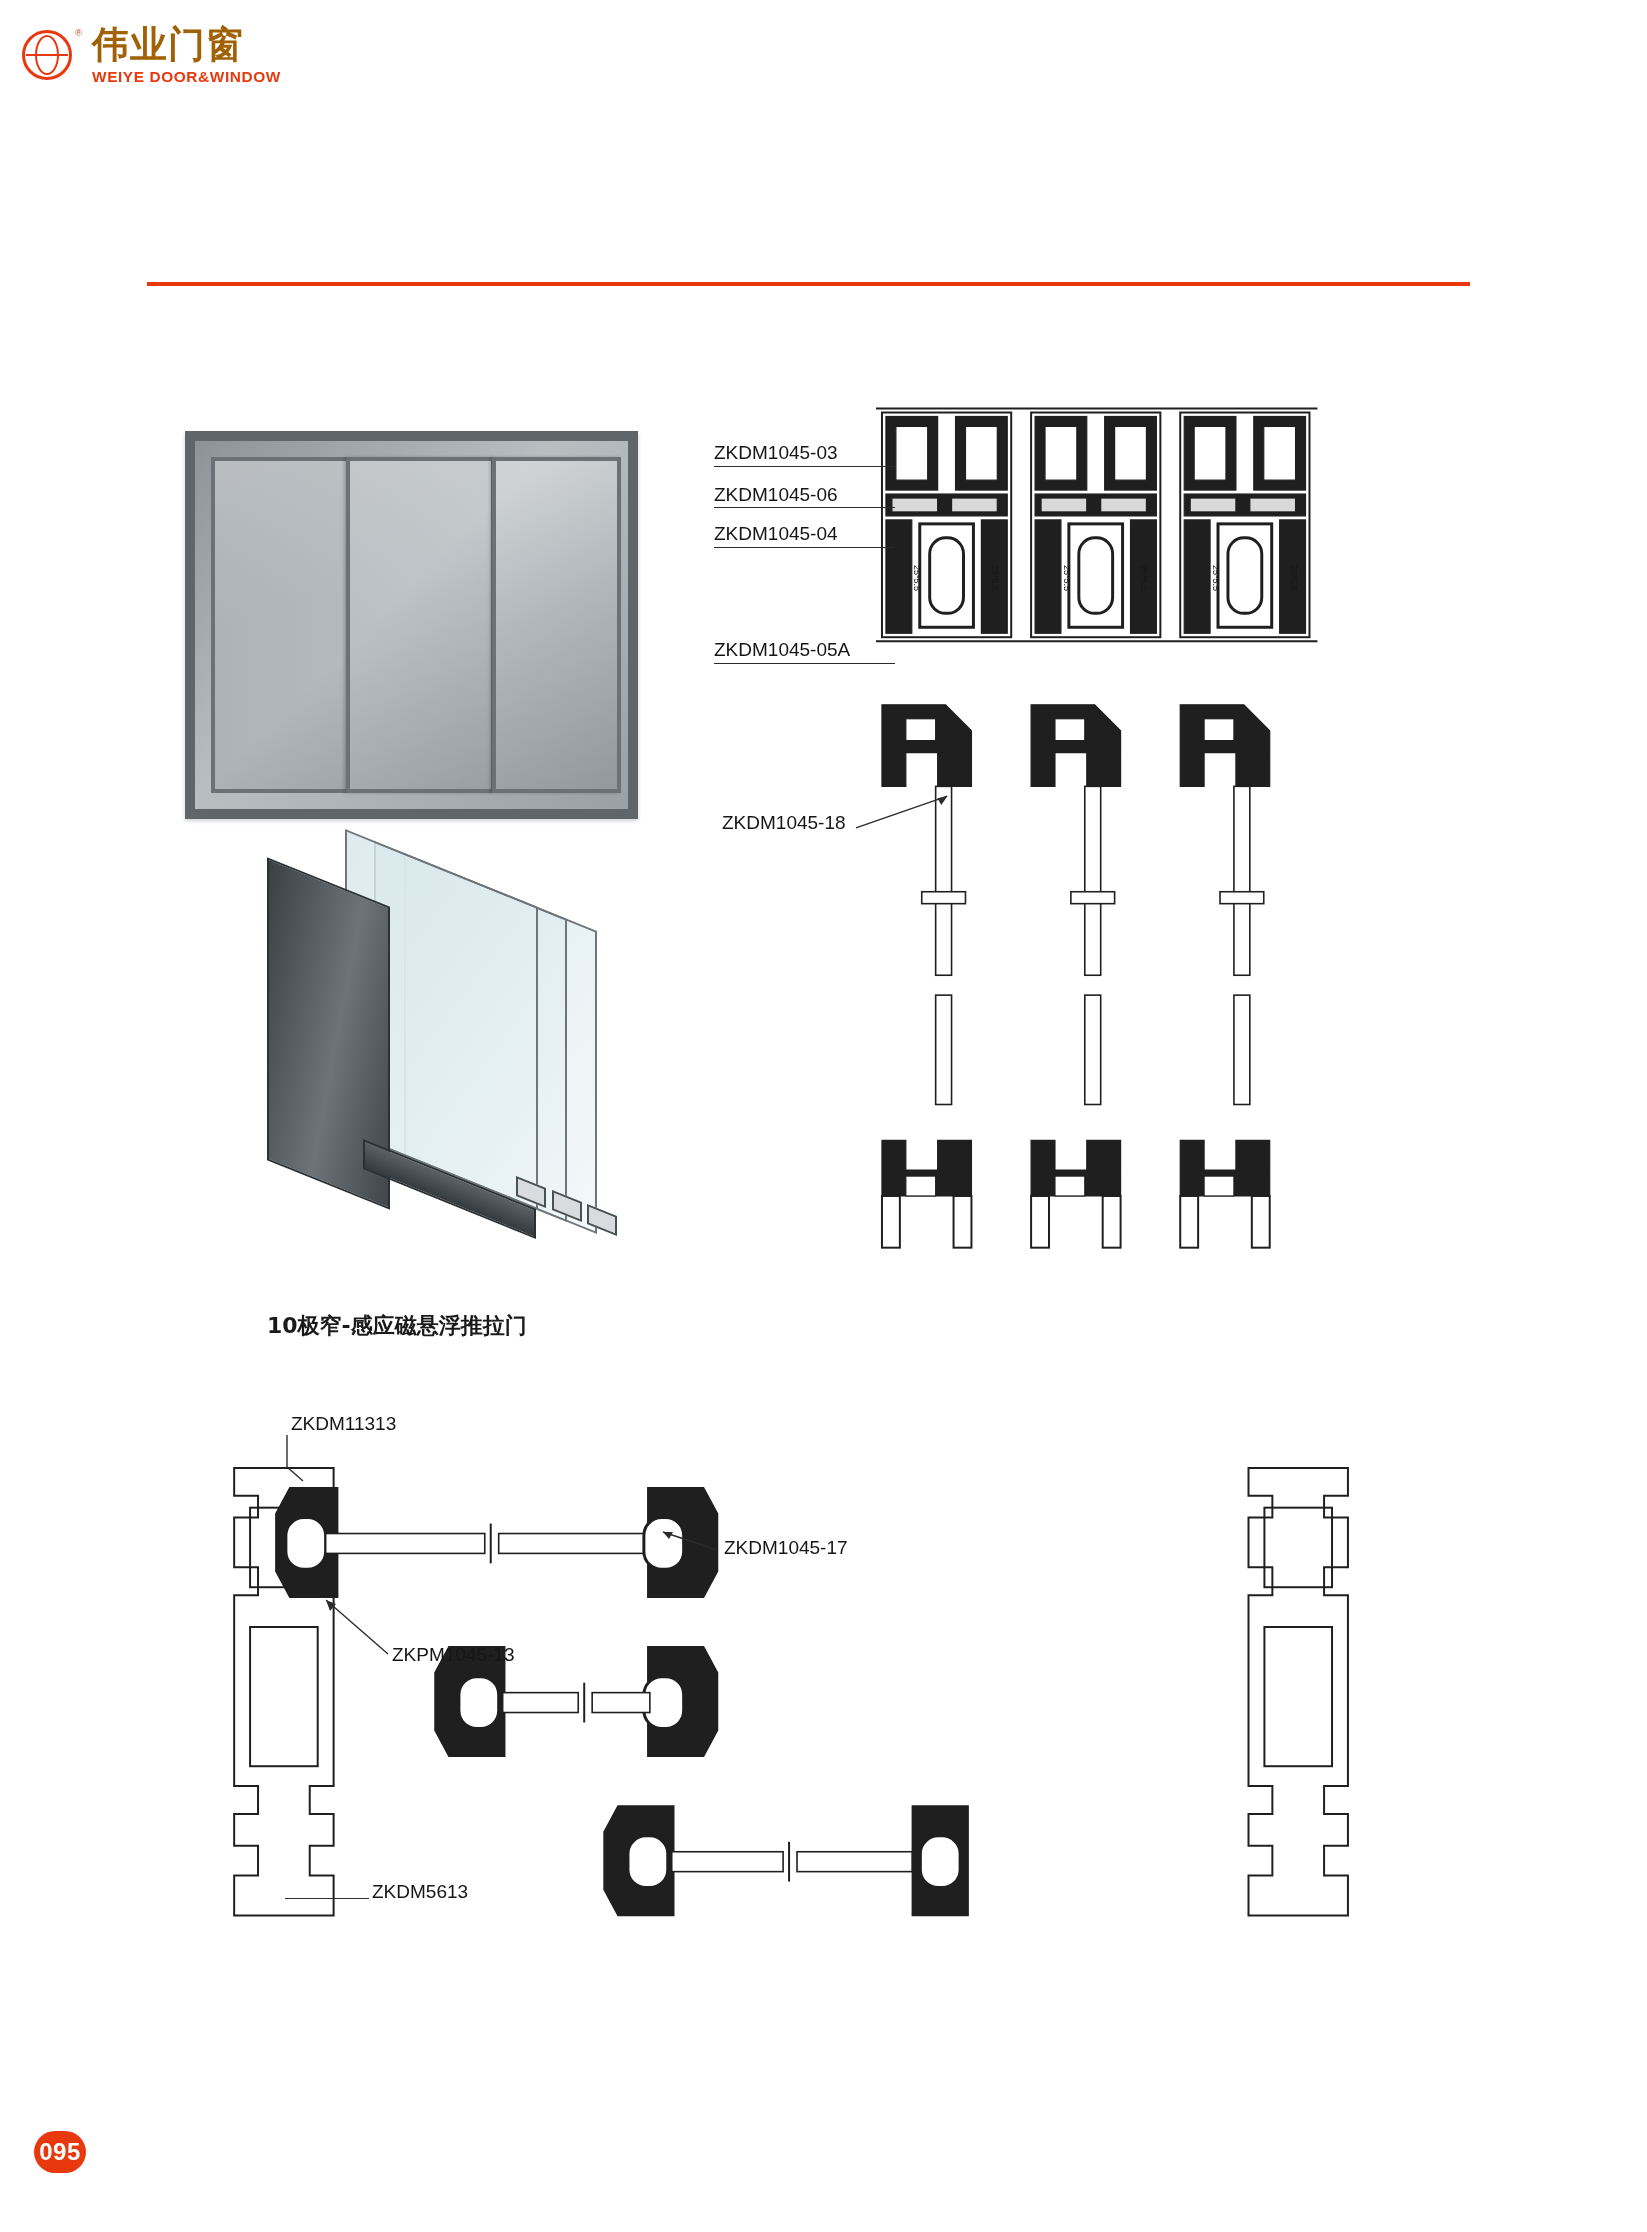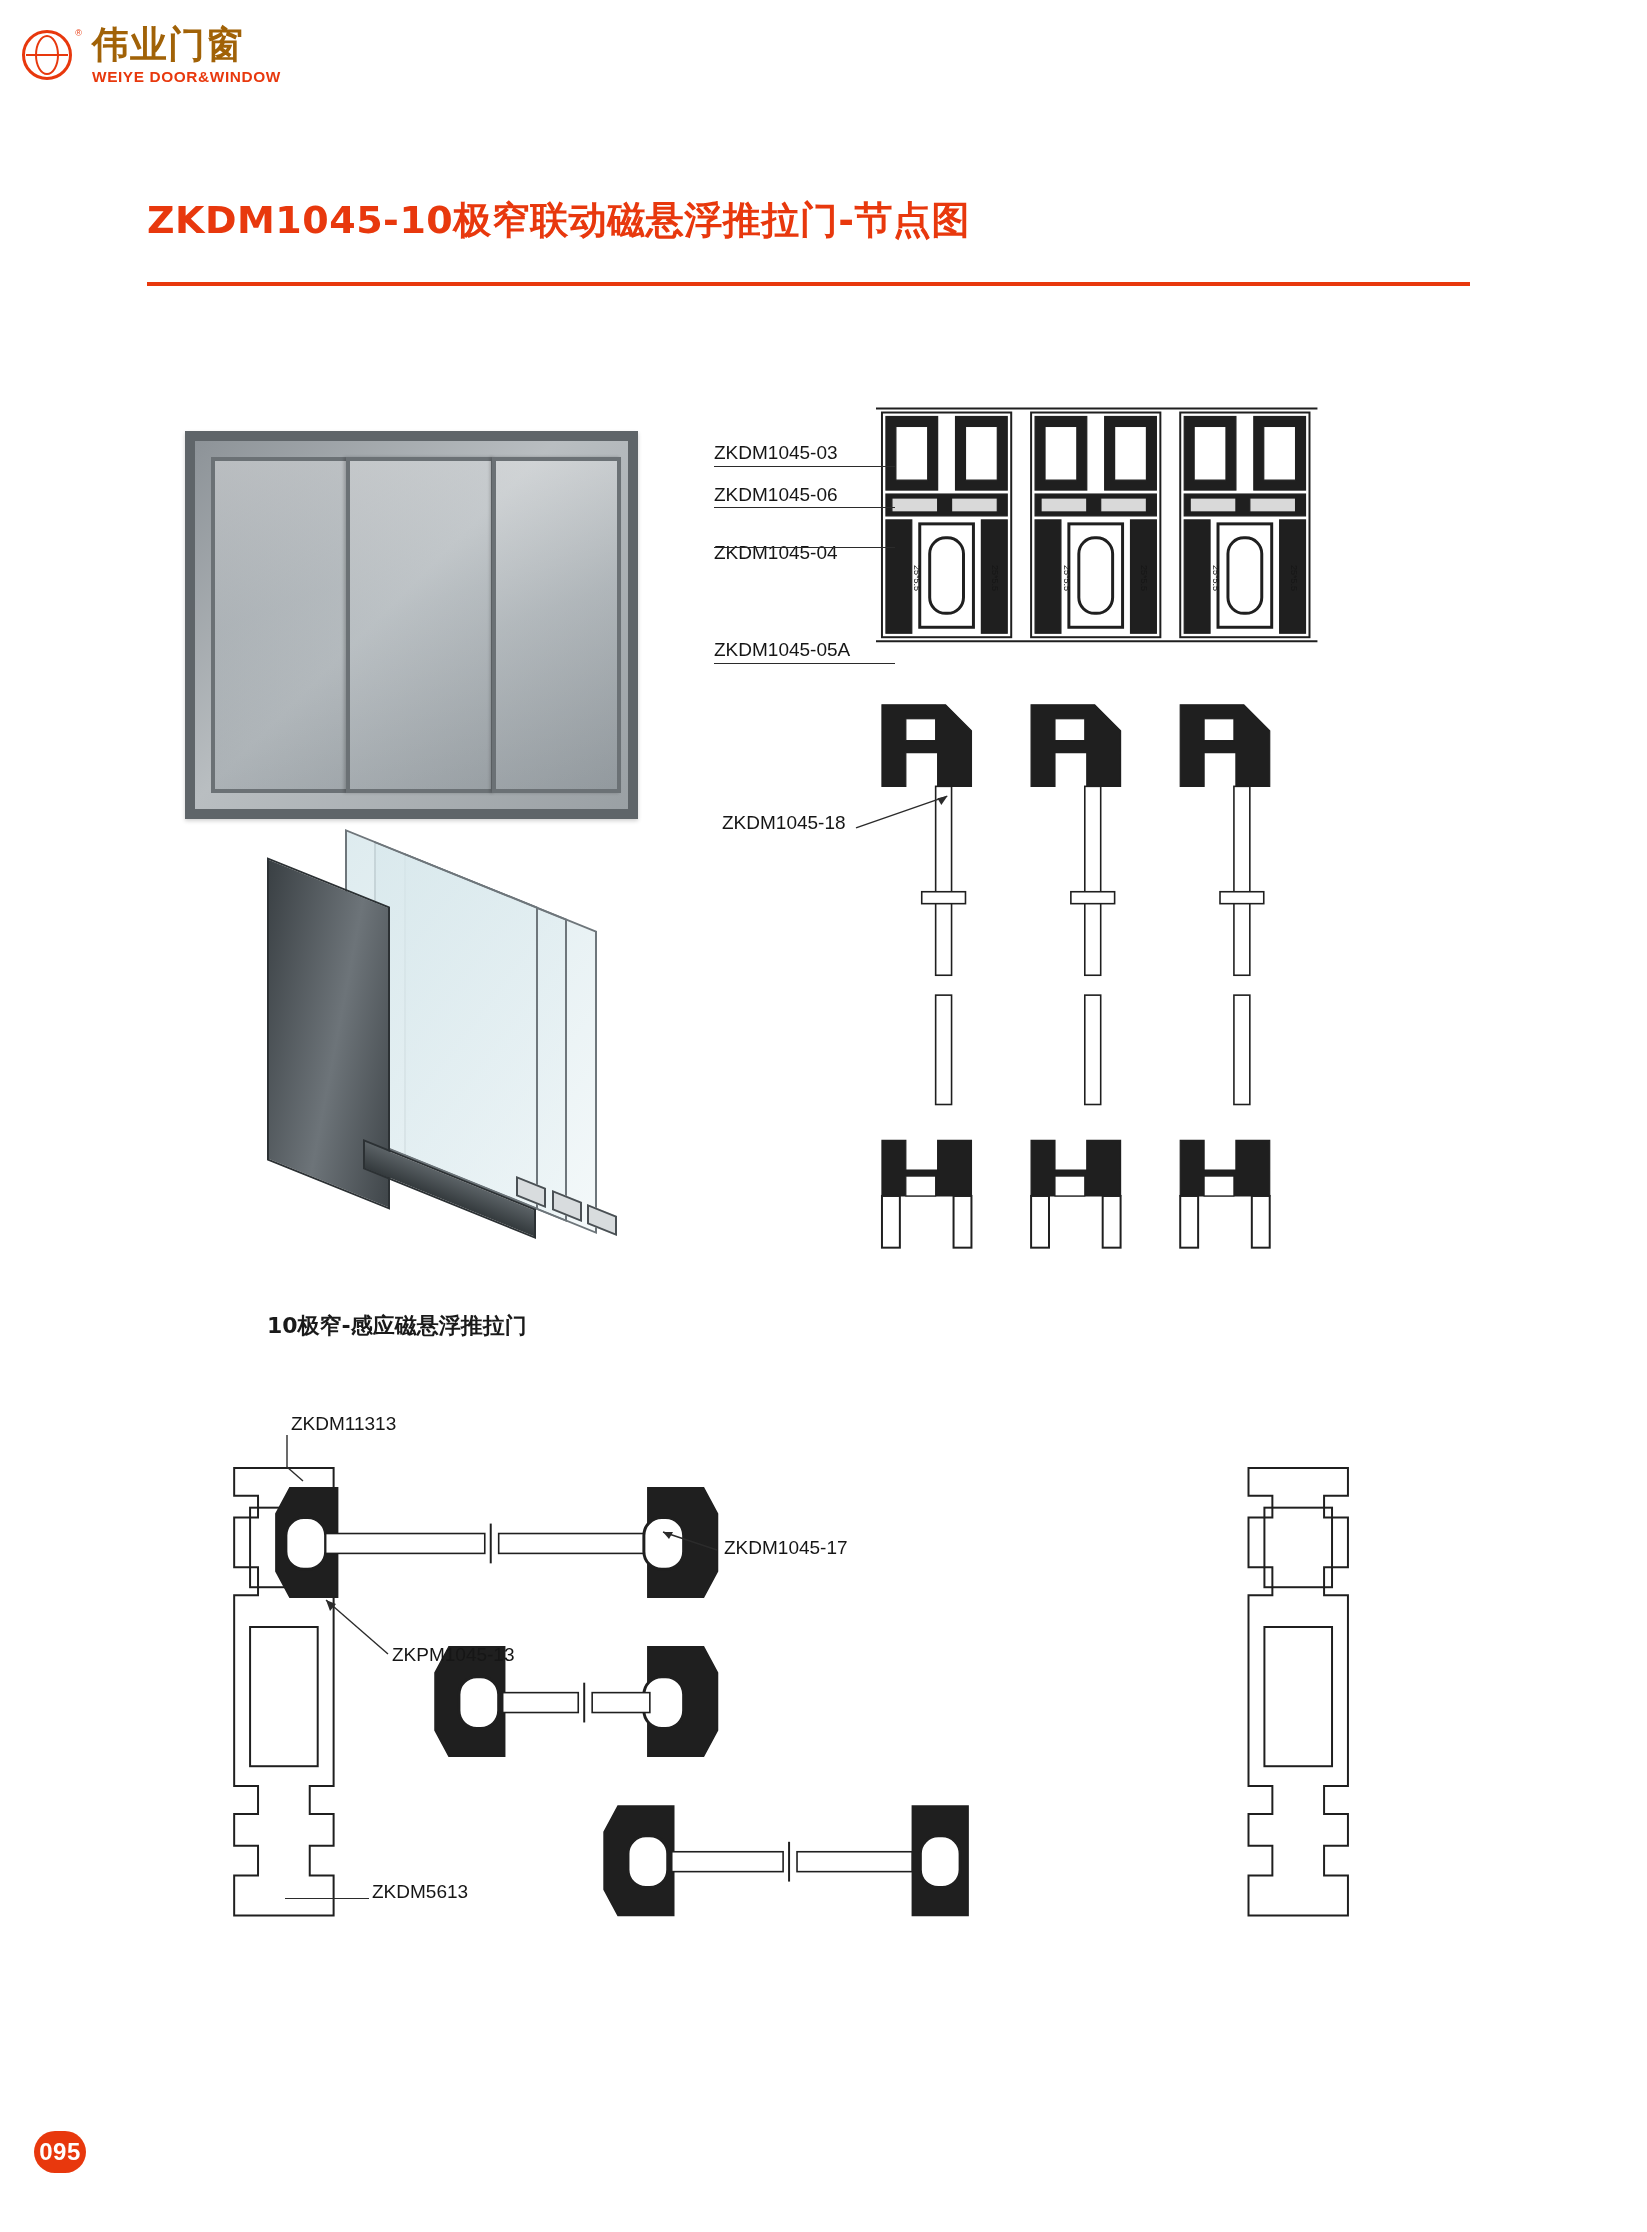--- a/index.html
+++ b/index.html
@@ -229,21 +229,20 @@
     <div class="brand-mark">
       <div class="globe"></div>
       <div class="reg">®</div>
     </div>
     <div class="brand-text">
       <div class="brand-cn">伟业门窗</div>
       <div class="brand-en">WEIYE DOOR&amp;WINDOW</div>
     </div>
   </div>
 
-  <div class="title">ZKDM1045-10极窄联动磁悬浮推拉门-节点图</div>
   <div class="title-rule"></div>
 
   <div class="photo">
     <div class="pane p1"></div>
     <div class="pane p2"></div>
     <div class="pane p3"></div>
   </div>
 
   <div class="corner3d">
     <div class="glass g3"></div>
@@ -364,21 +363,21 @@
   <div class="lbl" style="left:1139px; top:565px; font-size:9px; writing-mode:vertical-rl;">25*5.5</div>
   <div class="lbl" style="left:1211px; top:565px; font-size:9px; writing-mode:vertical-rl;">25*5.5</div>
   <div class="lbl" style="left:1289px; top:565px; font-size:9px; writing-mode:vertical-rl;">25*5.5</div>
 
   <div class="lbl" style="left:714px; top:442px;">ZKDM1045-03</div>
   <div class="leader" style="left:714px; top:466px; width:181px;"></div>
 
   <div class="lbl" style="left:714px; top:484px;">ZKDM1045-06</div>
   <div class="leader" style="left:714px; top:507px; width:181px;"></div>
 
-  <div class="lbl" style="left:714px; top:523px;margin-top:19px;">ZKDM1045-04</div>
+  <div class="lbl" style="left:714px; top:523px;">ZKDM1045-04</div>
   <div class="leader" style="left:714px; top:547px; width:181px;"></div>
 
   <div class="lbl" style="left:714px; top:639px;">ZKDM1045-05A</div>
   <div class="leader" style="left:714px; top:663px; width:181px;"></div>
 
   <div class="lbl" style="left:722px; top:812px;">ZKDM1045-18</div>
   <svg class="dwg" style="left:856px; top:786px;" width="129" height="60" viewBox="0 0 130 60">
     <line x1="0" y1="42" x2="92" y2="10" stroke="#2b2b2b" stroke-width="1.4"></line>
     <polygon points="92,10 82,12 86,19" fill="#2b2b2b"></polygon>
   </svg>

